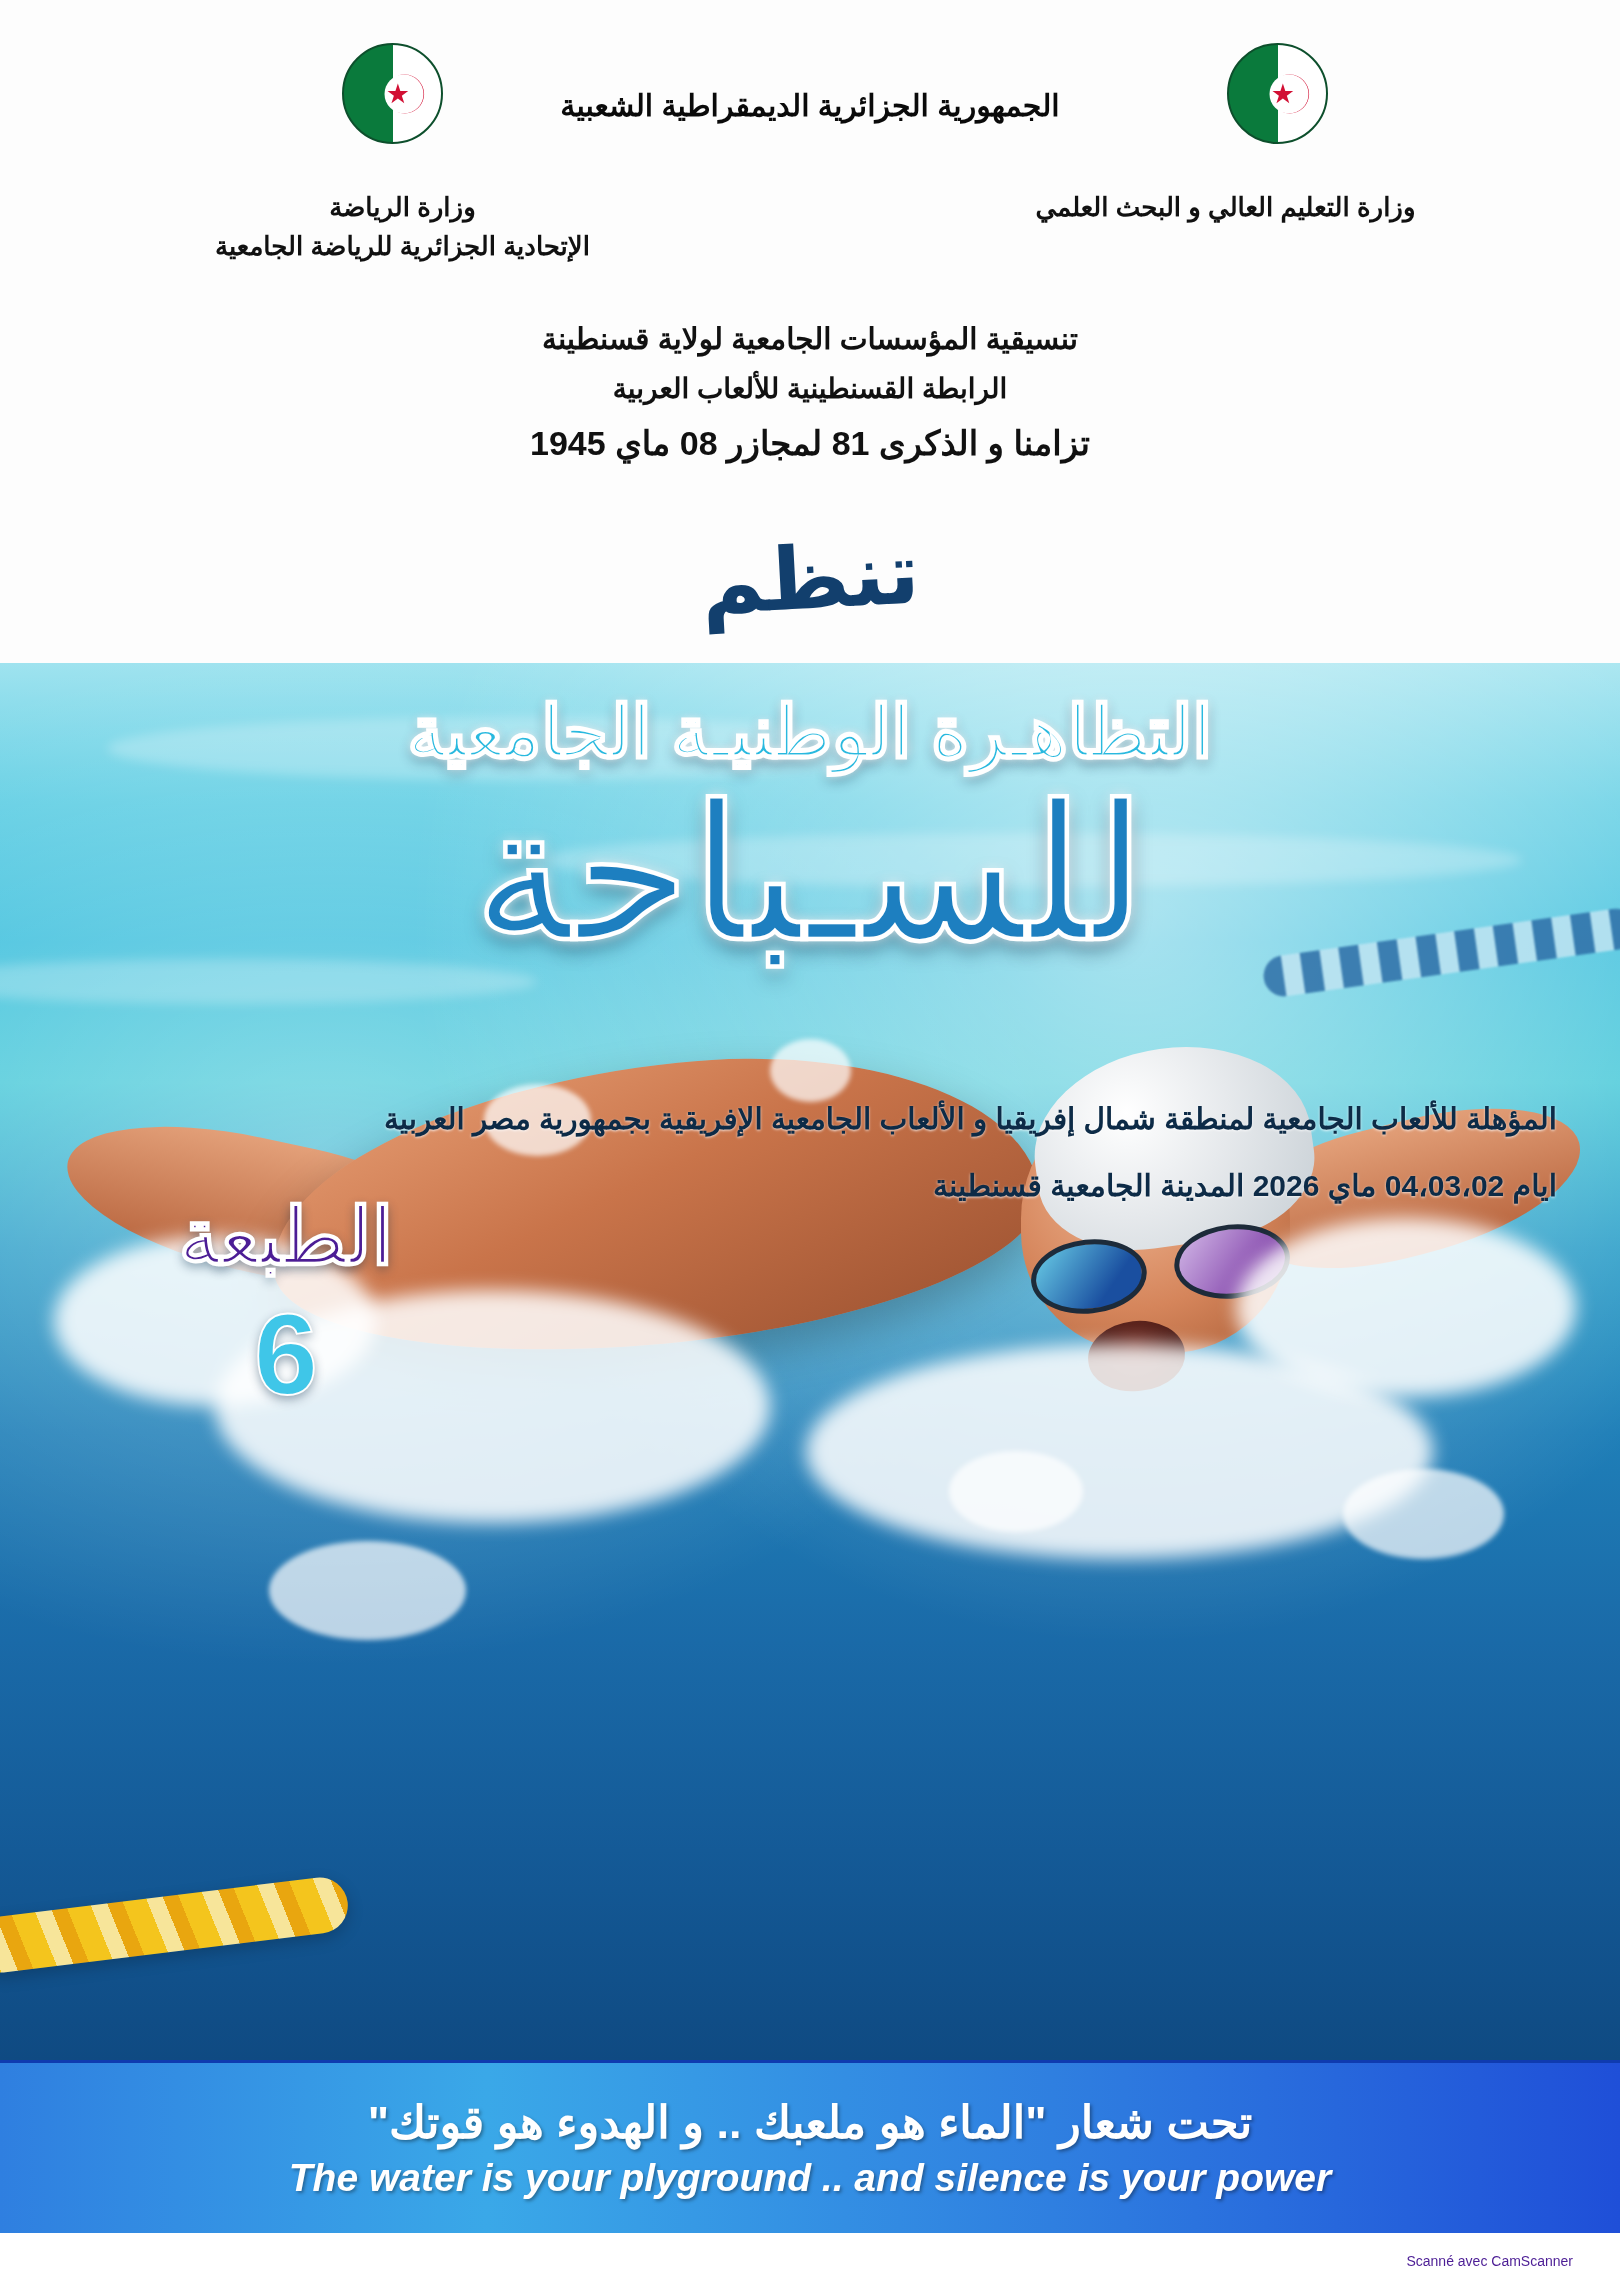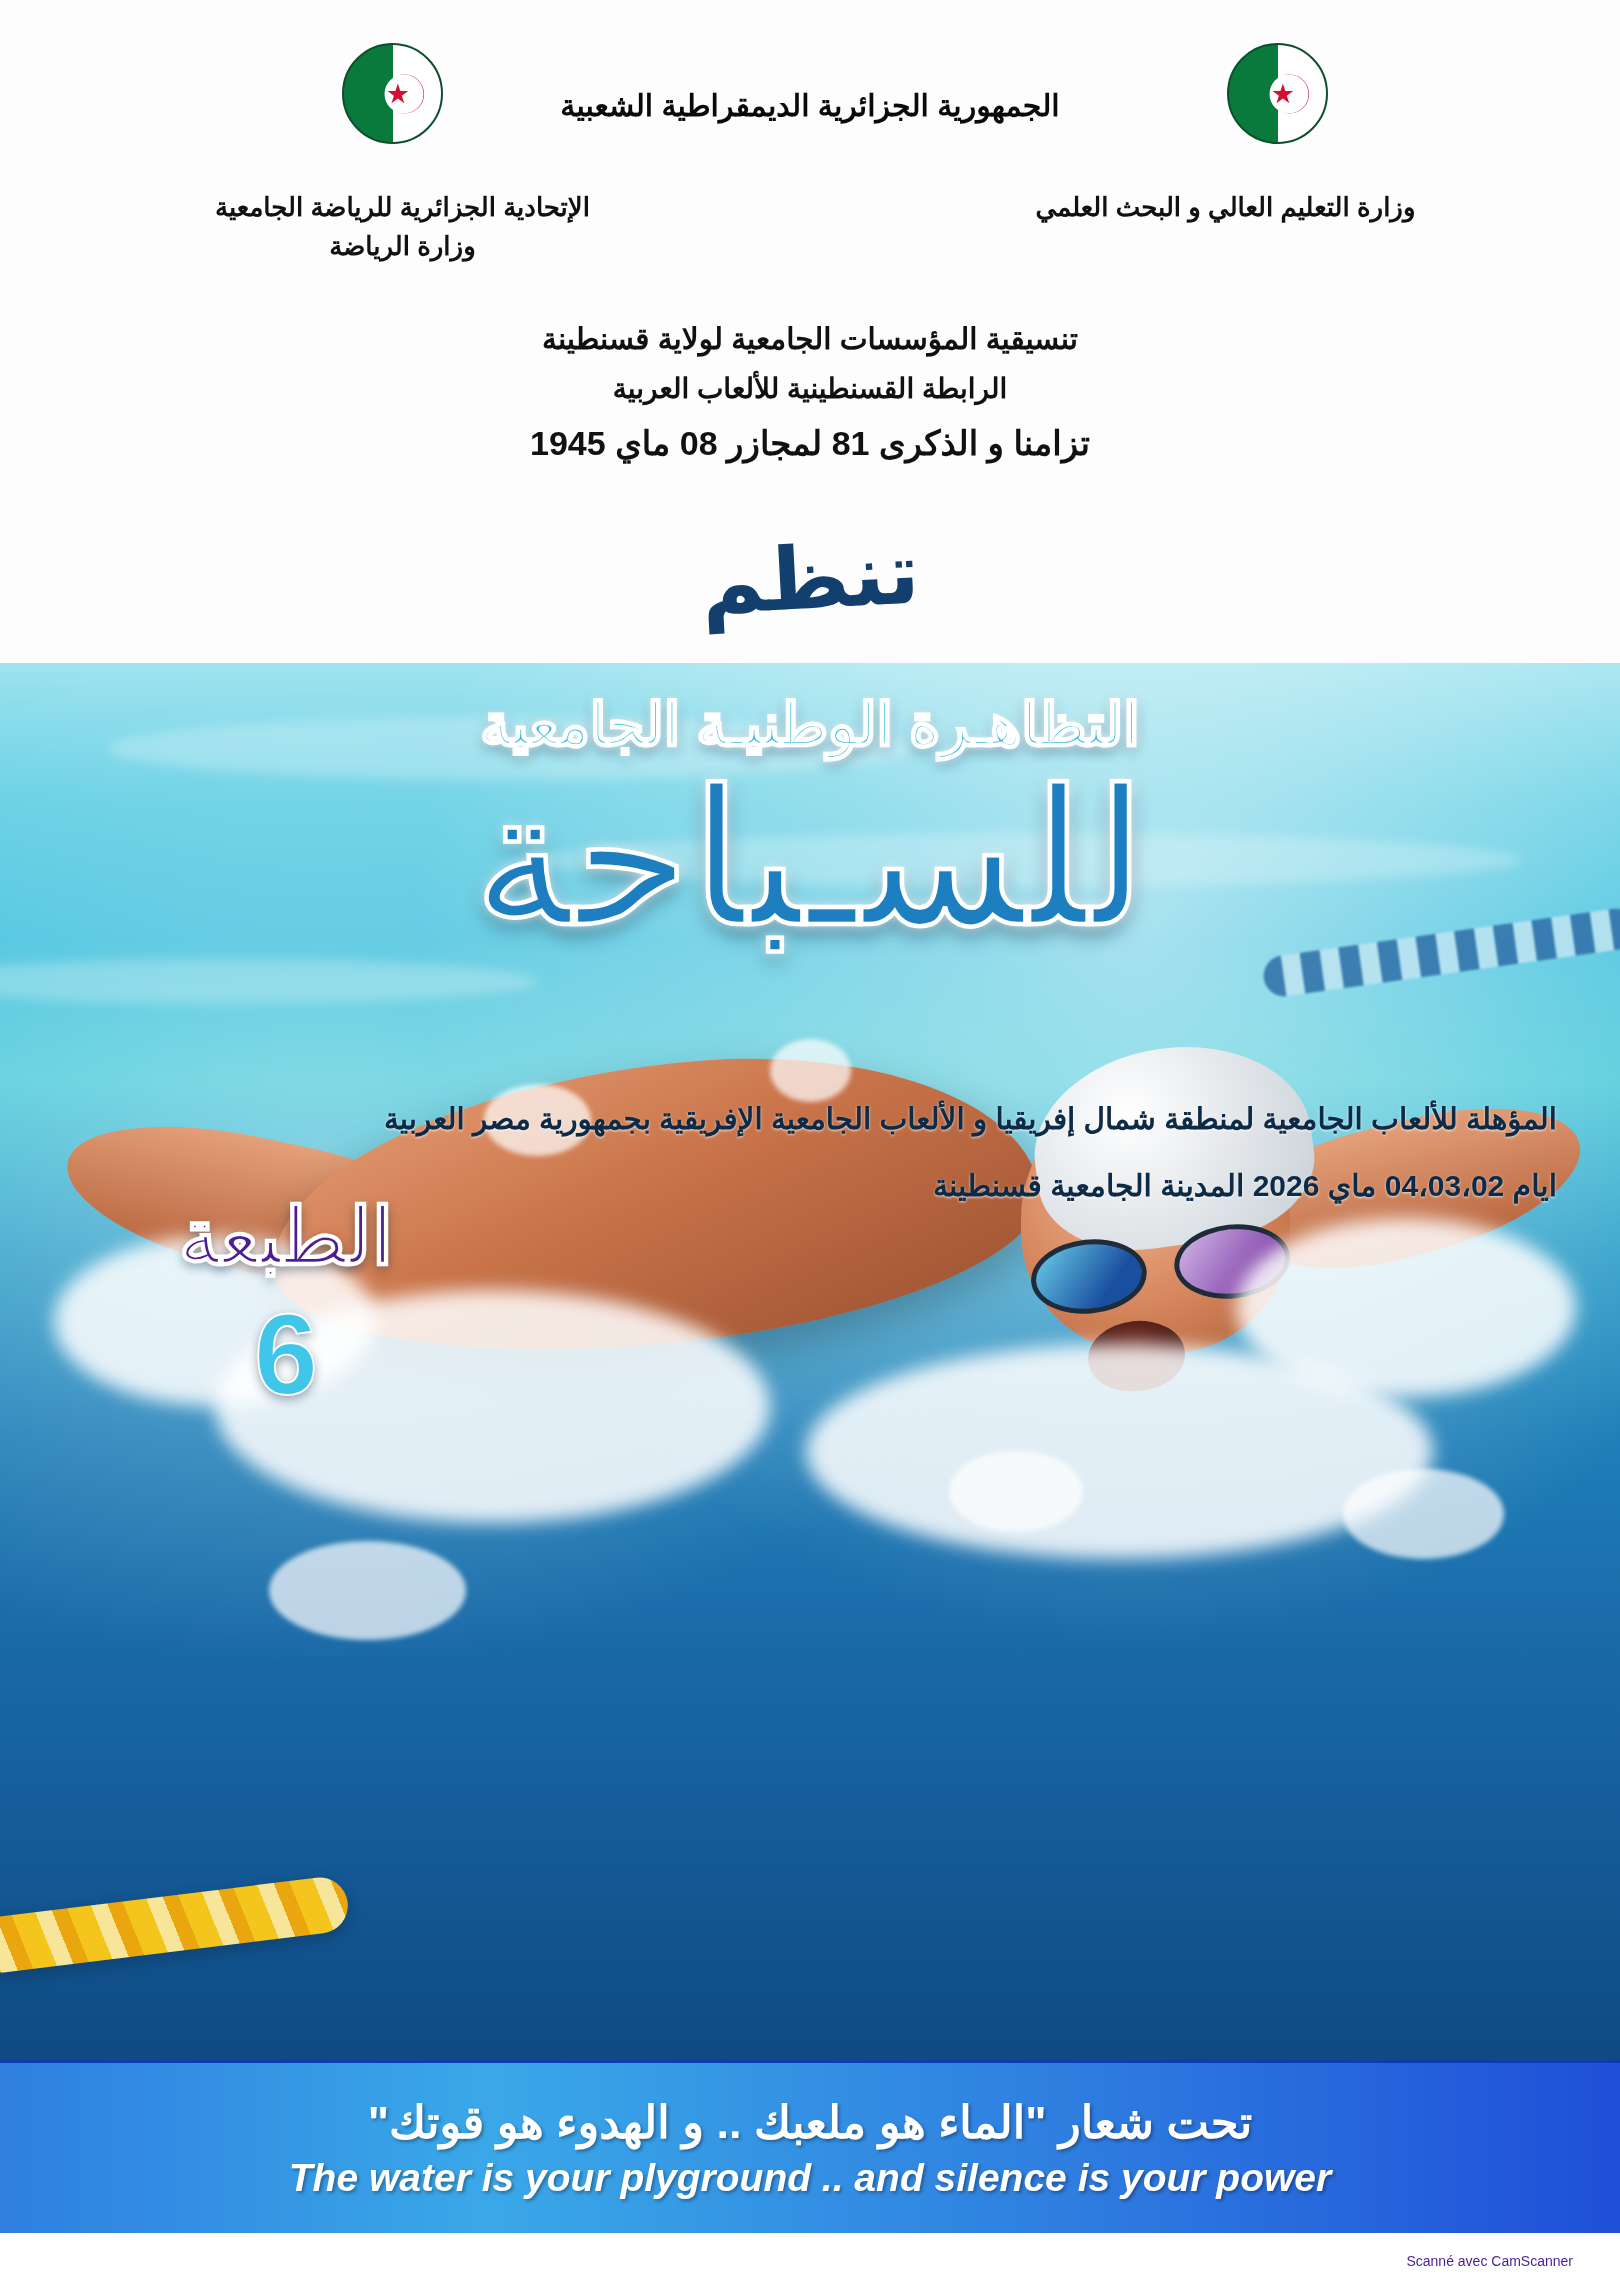--- a/index.html
+++ b/index.html
@@ -315,21 +315,21 @@
   
   .title-block {
     position: absolute;
     left: 0;
     top: 690px;
     width: 1620px;
     text-align: center;
     z-index: 6;
   }
   .title-line1 {
-    font-size: 59px;
+    font-size: 72px;
     font-weight: bold;
     color: #29b9df;
     -webkit-text-stroke: 2.7px #ffffff;
     text-shadow:
       0 0 9px rgba(255,255,255,0.9),
       0 5.4px 12.5px rgba(0,40,70,0.45);
     letter-spacing: 1.8px;
   }
   .title-line2 {
     margin-top: 1.8px;
@@ -451,22 +451,22 @@
       <div class="star">★</div>
     </div>
 
     <div class="republic-line">الجمهورية الجزائرية الديمقراطية الشعبية</div>
 
     <div class="ministry-right">
       <div>وزارة التعليم العالي و البحث العلمي</div>
     </div>
 
     <div class="ministry-left">
+      <div>وزارة الرياضة</div>
       <div>الإتحادية الجزائرية للرياضة الجامعية</div>
-      <div>وزارة الرياضة</div>
     </div>
 
     <div class="org-lines">
       <div class="l1">تنسيقية  المؤسسات الجامعية  لولاية  قسنطينة</div>
       <div class="l2">الرابطة القسنطينية للألعاب العربية</div>
       <div class="l3">تزامنا و الذكرى 81 لمجازر 08 ماي 1945</div>
     </div>
 
     <div class="tandhim">تنظم</div>
   </div>

